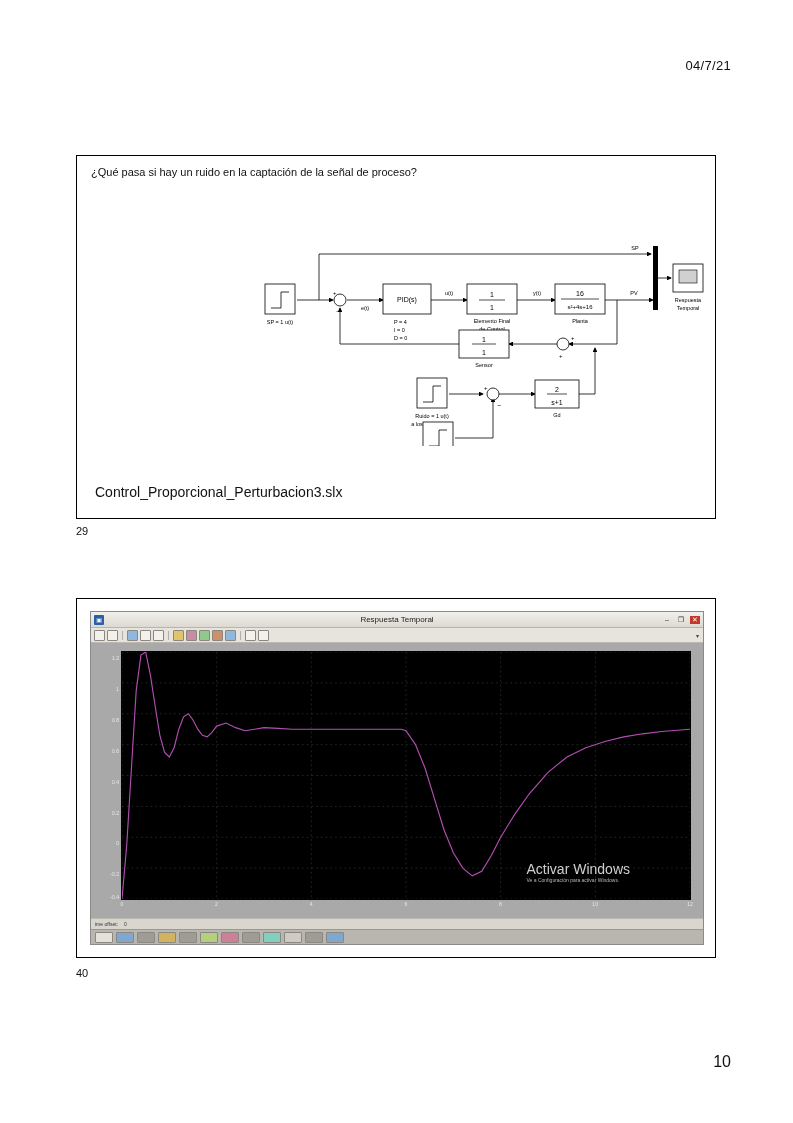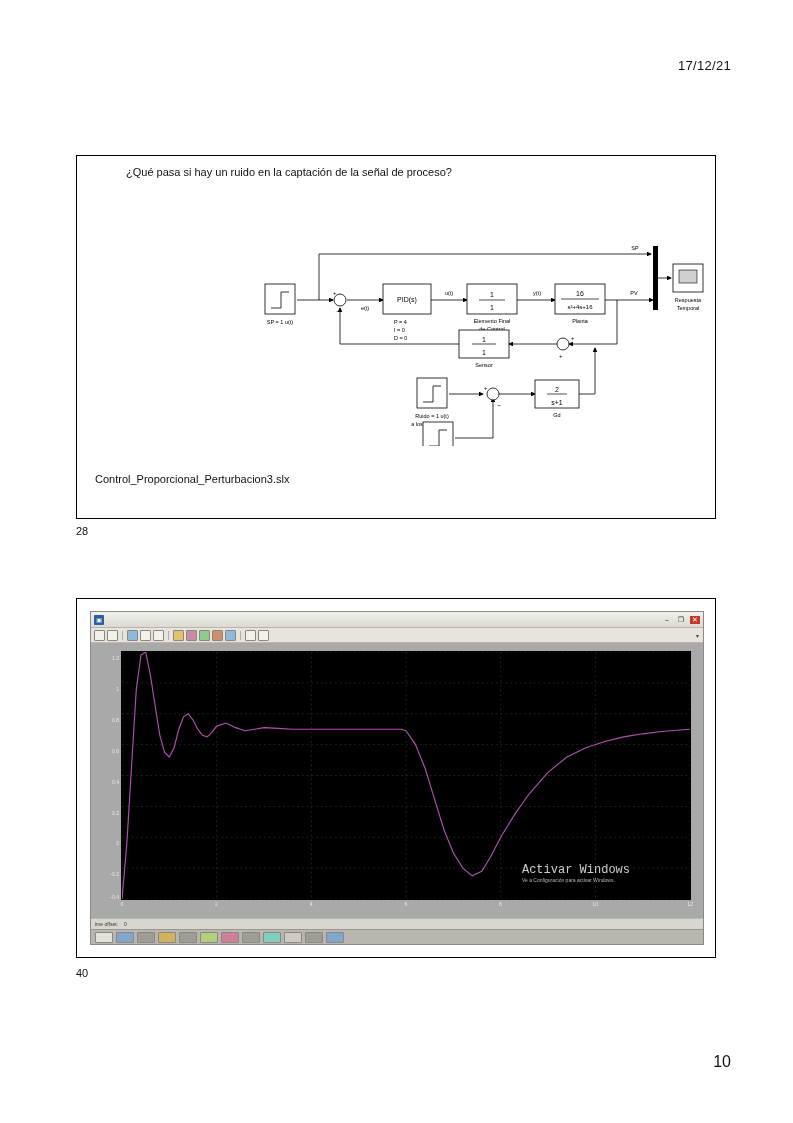--- a/index.html
+++ b/index.html
@@ -45,27 +45,26 @@
     top: 155px;
     width: 640px;
     height: 364px;
   }
   .slide-question {
     position: absolute;
     left: 14px;
     top: 10px;
     font-size: 11px;
     color: #111;
-    margin-left: 35px;
   }
   .slide-filename {
     position: absolute;
     left: 18px;
-    bottom: 33px;
-    font-size: 11px;
+    bottom: 18px;
+    font-size: 14px;
     color: #111;
   }
   .slide-caption {
     position: absolute;
     font-size: 11px;
     color: #111;
   }
   #caption-33 { left: 76px; top: 525px; }
   #caption-34 { left: 76px; top: 967px; }
 
@@ -211,21 +210,21 @@
     color: #e8e8e8;
   }
   .watermark {
     position: absolute;
     right: 60px;
     bottom: 16px;
     text-align: left;
     color: #cfcfcf;
     pointer-events: none;
   }
-  .watermark .wm-1 { font-size: 12px; font-family: Liberation Mono, monospace; }
+  .watermark .wm-1 { font-size: 14px; }
   .watermark .wm-2 { font-size: 5px; color: #b6b6b6; }
 
   .scope-statusbar {
     height: 10px;
     background: #d9d6d0;
     border-top: 1px solid #bcb8b1;
     font-size: 5px;
     color: #333;
     display: flex;
     align-items: center;
@@ -253,21 +252,21 @@
   .task-item.b { background: #7fa7d0; }
   .task-item.c { background: #d1b25f; }
   .task-item.d { background: #b4d07f; }
   .task-item.e { background: #d07f9a; }
   .task-item.f { background: #7fd0c0; }
   .task-item.g { background: #cfcbc4; }
 </style>
 </head>
 <body>
 
-<div class="doc-date">17/12/21</div>
+<div class="doc-date">04/7/21</div>
 <div class="doc-page-number">10</div>
 
 <div class="slide" id="slide-33">
   <div class="slide-question">¿Qué pasa si hay un ruido en la captación de la señal de proceso?</div>
 
   <div class="diagram">
     <svg width="520" height="220" viewBox="0 0 520 220" xmlns="http://www.w3.org/2000/svg">
       <defs>
         <marker id="arrow" markerWidth="6" markerHeight="6" refX="5" refY="3" orient="auto">
           <path d="M0,0 L6,3 L0,6 z" fill="#000"></path>
@@ -392,27 +391,28 @@
         <text x="370" y="166" font-size="7" text-anchor="middle" font-family="Liberation Sans, sans-serif">2</text>
         <line x1="360" y1="168" x2="380" y2="168" stroke="#000" stroke-width="0.7"></line>
         <text x="370" y="179" font-size="7" text-anchor="middle" font-family="Liberation Sans, sans-serif">s+1</text>
       </g>
       <text x="370" y="191" font-size="5.5" text-anchor="middle" font-family="Liberation Sans, sans-serif">Gd</text>
     </svg>
   </div>
 
   <div class="slide-filename">Control_Proporcional_Perturbacion3.slx</div>
 </div>
-<div class="slide-caption" id="caption-33">28</div>
+<div class="slide-caption" id="caption-33">29</div>
 
 <div class="slide" id="slide-34">
   <div class="scope-window">
 
     <div class="scope-titlebar">
       <div class="scope-appicon">▣</div>
+      <div class="scope-title">Respuesta Temporal</div>
       <div class="scope-winbtns">
         <span>–</span>
         <span>❐</span>
         <span class="close-btn">✕</span>
       </div>
     </div>
 
     <div class="scope-toolbar">
       <div class="tb-icon"></div>
       <div class="tb-icon"></div>

